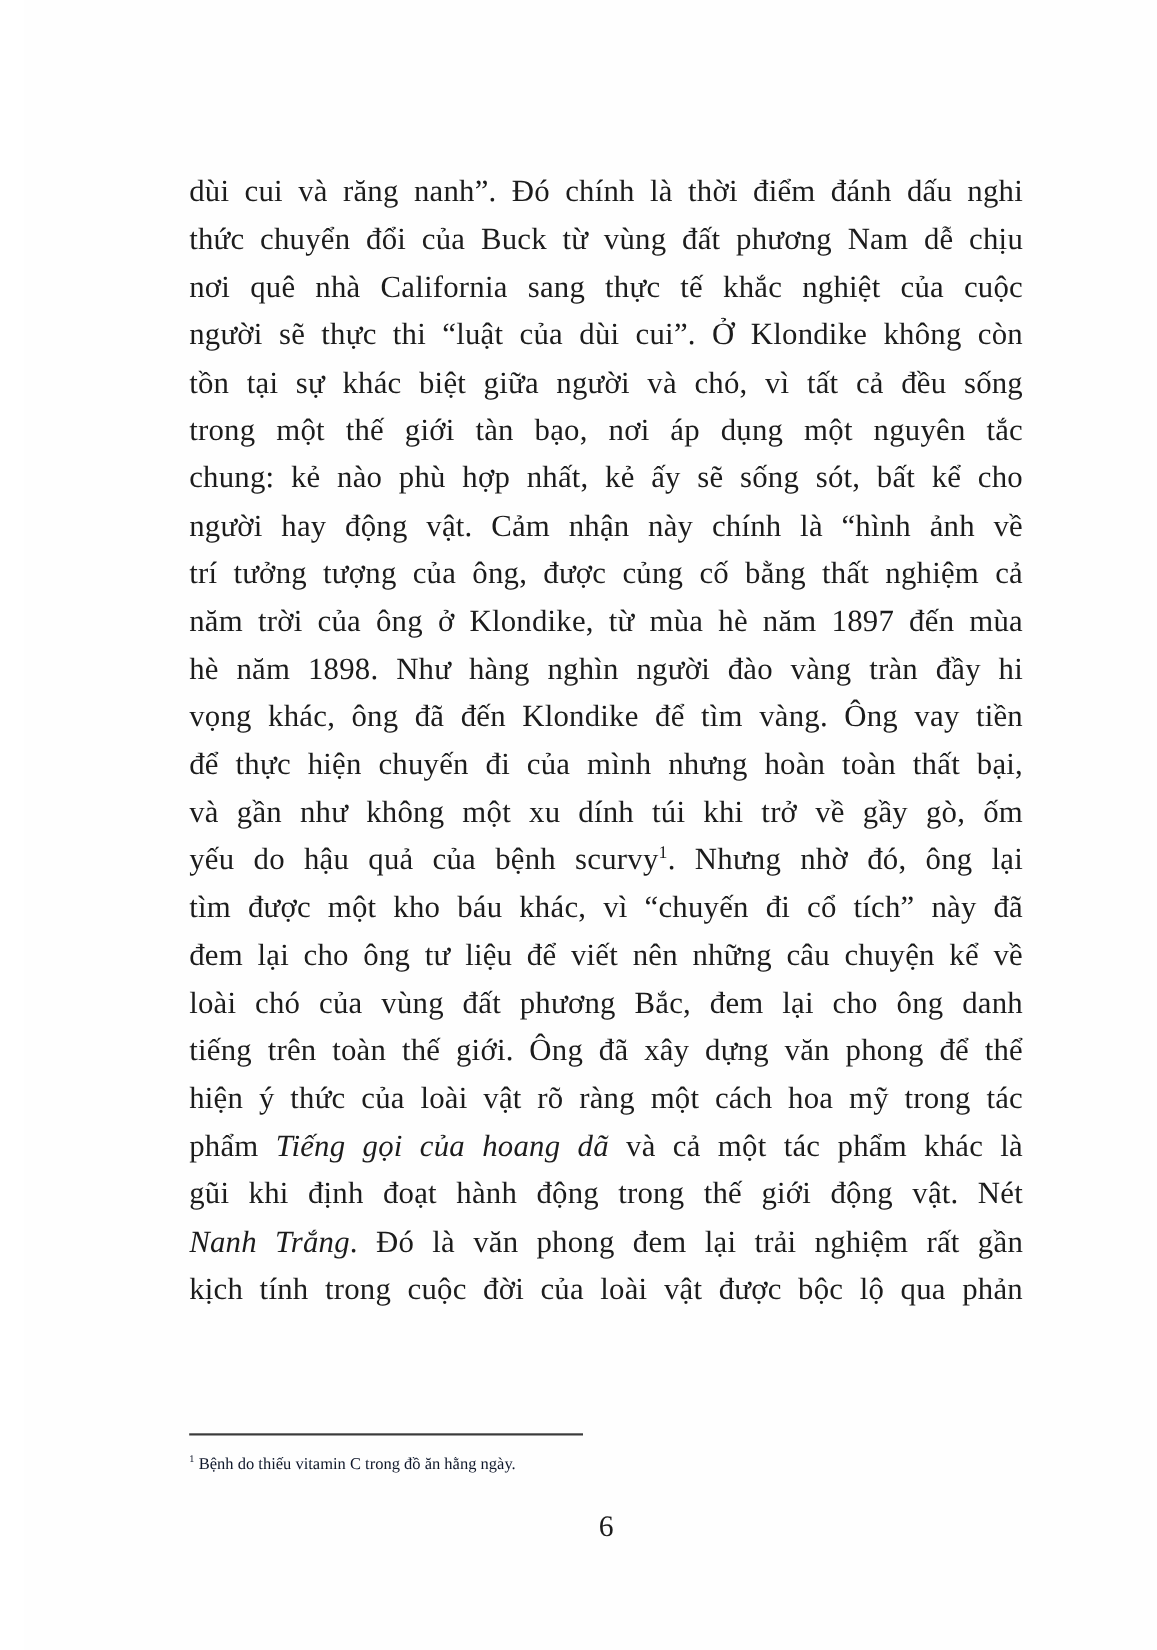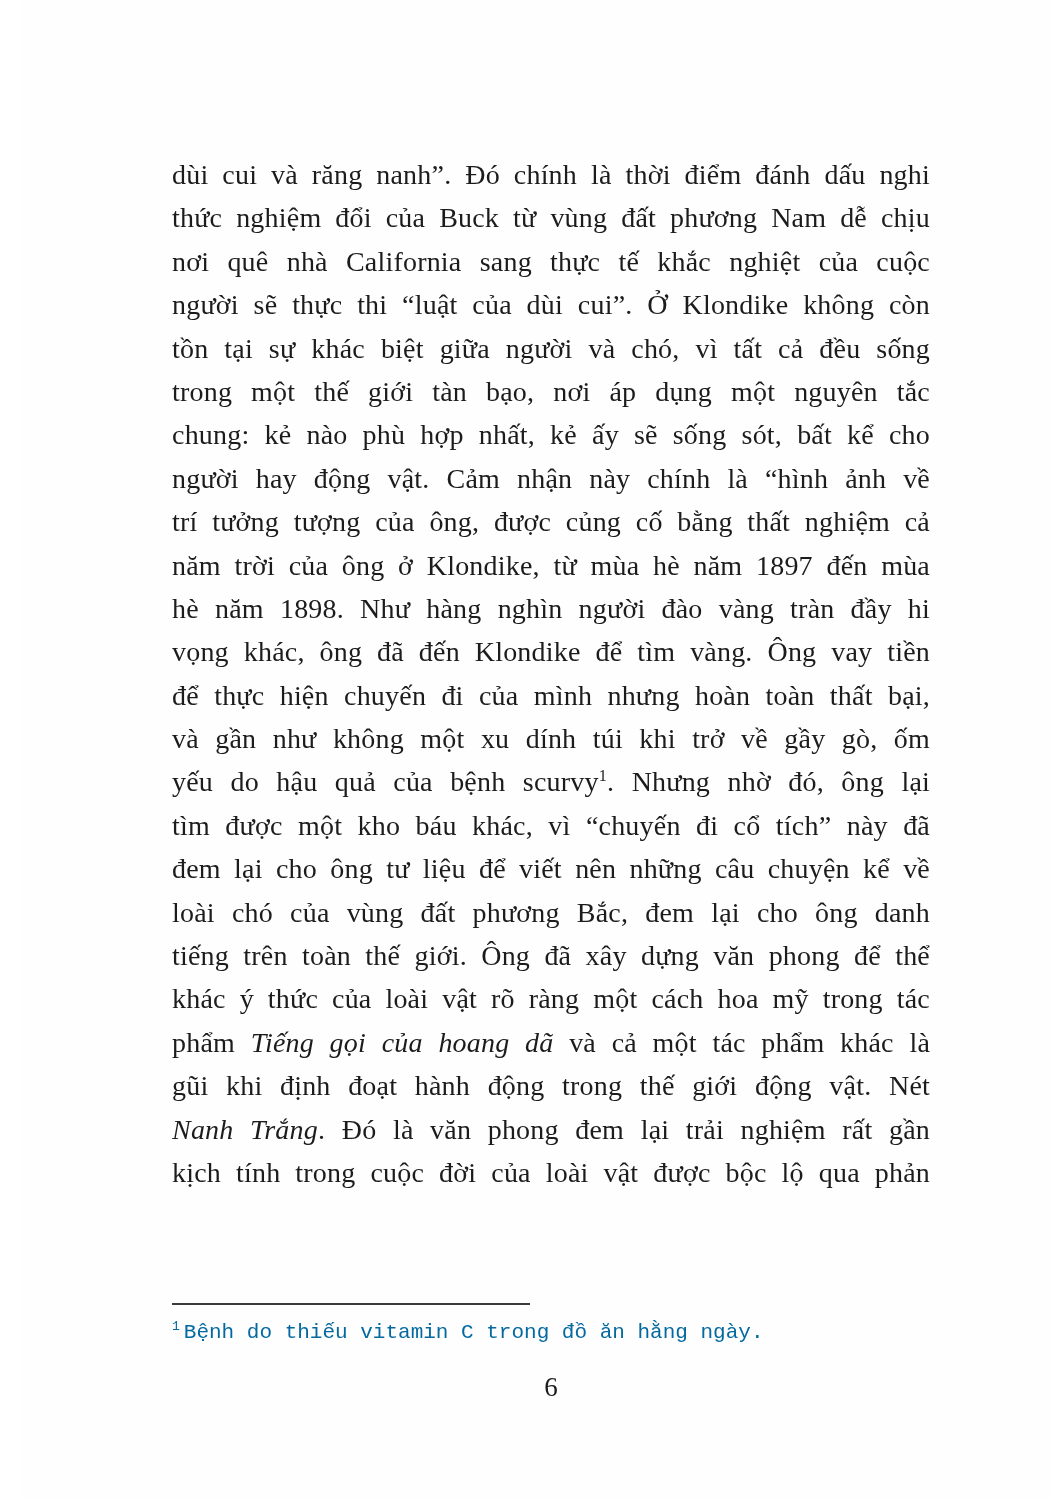--- a/index.html
+++ b/index.html
@@ -47,24 +47,23 @@
     top: 1303px;
     width: 358px;
     height: 0;
     border-top: 2px solid #3a3a3a;
   }
   .footnote {
     position: absolute;
     left: 150px;
     top: 1312px;
     width: 758px;
-    font-size: 21px;
+    font-size: 15px;
     line-height: 30px;
-    color: #0369a1;
-    font-family: Liberation Mono, monospace;
+    color: #0f172a;
   }
   .footnote sup {
     font-size: 0.62em;
     vertical-align: super;
     margin-right: 4px;
   }
   .page-number {
     position: absolute;
     left: 150px;
     top: 1372px;
@@ -74,39 +73,39 @@
     color: #1c1c1c;
   }
 </style>
 </head>
 <body>
 
 <div class="page">
 
   <div class="text-block">
       <div class="line"><span>dùi cui và răng nanh”. Đó chính là thời điểm đánh dấu nghi</span></div>
-      <div class="line"><span>thức nghiệm đổi của Buck từ vùng đất phương Nam dễ chịu</span></div>
+      <div class="line"><span>thức chuyển đổi của Buck từ vùng đất phương Nam dễ chịu</span></div>
       <div class="line"><span>nơi quê nhà California sang thực tế khắc nghiệt của cuộc</span></div>
       <div class="line"><span>người sẽ thực thi “luật của dùi cui”. Ở Klondike không còn</span></div>
       <div class="line"><span>tồn tại sự khác biệt giữa người và chó, vì tất cả đều sống</span></div>
       <div class="line"><span>trong một thế giới tàn bạo, nơi áp dụng một nguyên tắc</span></div>
       <div class="line"><span>chung: kẻ nào phù hợp nhất, kẻ ấy sẽ sống sót, bất kể cho</span></div>
       <div class="line"><span>người hay động vật. Cảm nhận này chính là “hình ảnh về</span></div>
       <div class="line"><span>trí tưởng tượng của ông, được củng cố bằng thất nghiệm cả</span></div>
       <div class="line"><span>năm trời của ông ở Klondike, từ mùa hè năm 1897 đến mùa</span></div>
       <div class="line"><span>hè năm 1898. Như hàng nghìn người đào vàng tràn đầy hi</span></div>
       <div class="line"><span>vọng khác, ông đã đến Klondike để tìm vàng. Ông vay tiền</span></div>
       <div class="line"><span>để thực hiện chuyến đi của mình nhưng hoàn toàn thất bại,</span></div>
       <div class="line"><span>và gần như không một xu dính túi khi trở về gầy gò, ốm</span></div>
       <div class="line"><span>yếu do hậu quả của bệnh scurvy</span><sup class="fn-ref">1</sup><span>. Nhưng nhờ đó, ông lại</span></div>
       <div class="line"><span>tìm được một kho báu khác, vì “chuyến đi cổ tích” này đã</span></div>
       <div class="line"><span>đem lại cho ông tư liệu để viết nên những câu chuyện kể về</span></div>
       <div class="line"><span>loài chó của vùng đất phương Bắc, đem lại cho ông danh</span></div>
       <div class="line"><span>tiếng trên toàn thế giới. Ông đã xây dựng văn phong để thể</span></div>
-      <div class="line"><span>khác ý thức của loài vật rõ ràng một cách hoa mỹ trong tác</span></div>
+      <div class="line"><span>hiện ý thức của loài vật rõ ràng một cách hoa mỹ trong tác</span></div>
       <div class="line"><span>phẩm </span><span class="italic">Tiếng gọi của hoang dã</span><span> và cả một tác phẩm khác là</span></div>
       <div class="line"><span>gũi khi định đoạt hành động trong thế giới động vật. Nét</span></div>
       <div class="line"><span class="italic">Nanh Trắng</span><span>. Đó là văn phong đem lại trải nghiệm rất gần</span></div>
       <div class="line"><span>kịch tính trong cuộc đời của loài vật được bộc lộ qua phản</span></div>
     </div>
 
   <div class="footnote-rule"></div>
 
   <div class="footnote"><sup>1</sup><span>Bệnh do thiếu vitamin C trong đồ ăn hằng ngày.</span></div>
 

